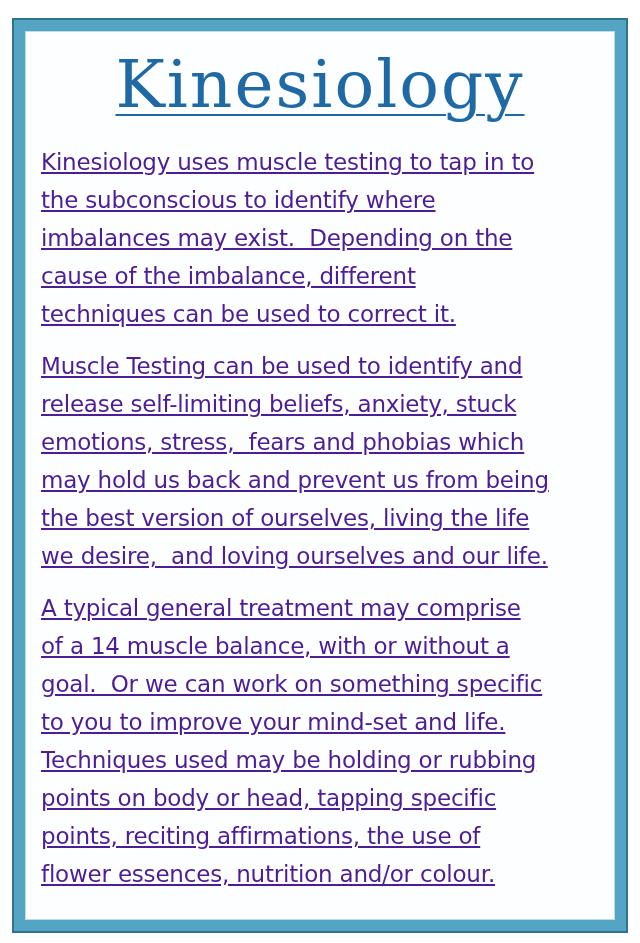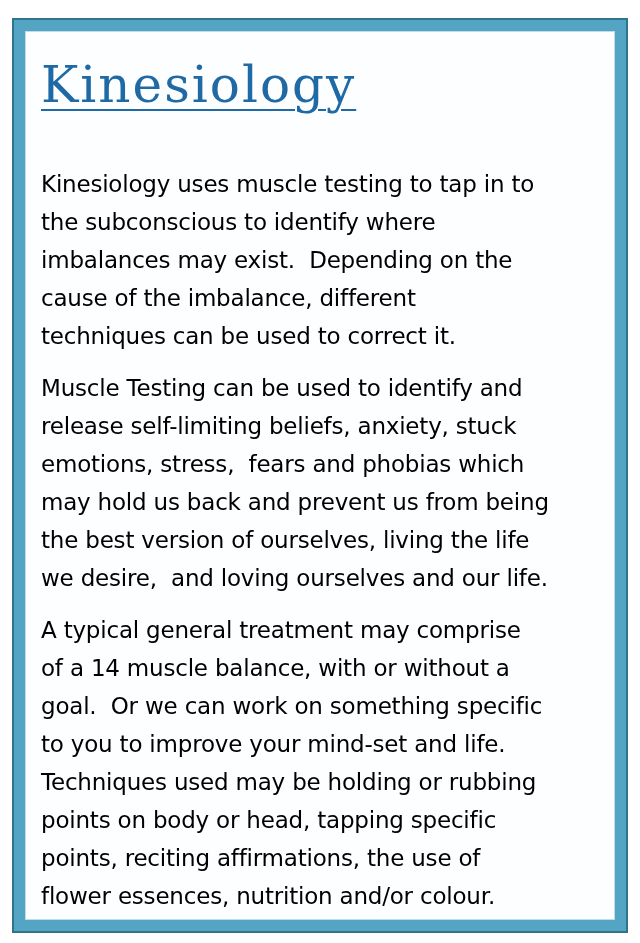--- a/index.html
+++ b/index.html
@@ -26,38 +26,40 @@
     box-shadow: 0 0 0 2px #2e748e, inset 0 0 0 1px #bcdeea;
   }
   .content {
     box-sizing: border-box;
     width: 100%;
     height: 100%;
     padding: 22px 16px 0 16px;
     overflow: hidden;
   }
   .title {
-    margin: 0 0 48px 0;
+    margin: 0 0 26px 0;
+    text-align: center;
     font-family: "DejaVu Serif", serif;
     font-weight: normal;
-    font-size: 50px;
+    font-size: 66px;
     line-height: 64px;
     letter-spacing: 2px;
     color: #1f6aa5;
     text-decoration: underline;
     text-decoration-thickness: 2px;
     text-underline-offset: 7px;
   }
   .para {
     margin: 0 0 14px 0;
     font-size: 23px;
     line-height: 38px;
     letter-spacing: -0.2px;
-    color: #000000;
+    color: #4c1d95;
     white-space: pre-wrap;
+    text-decoration: underline;
   }
 </style>
 </head>
 <body>
 
 <div class="frame">
   <div class="content">
     <h1 class="title">Kinesiology</h1>
     <p class="para">Kinesiology uses muscle testing to tap in to
 the subconscious to identify where

